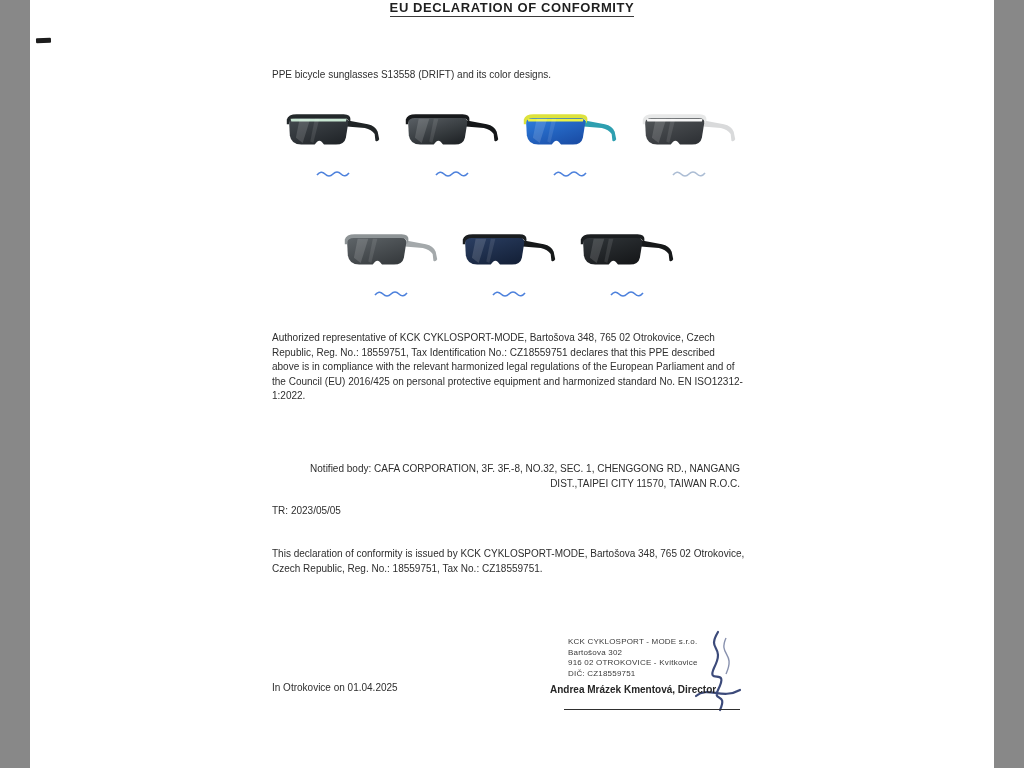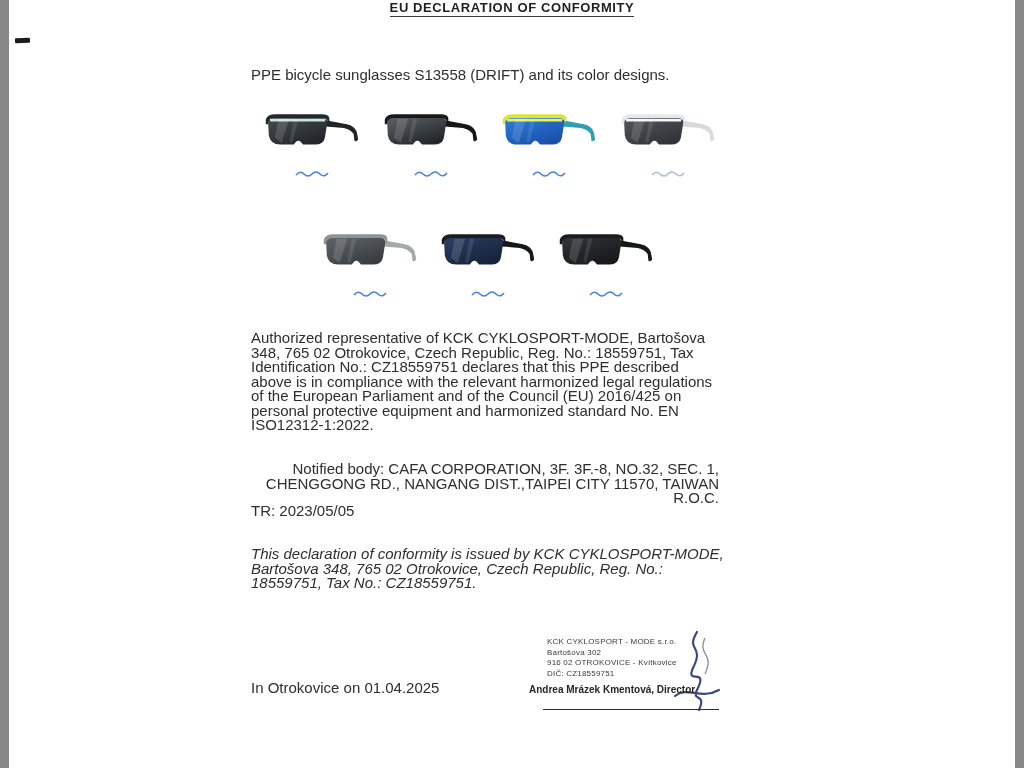--- a/index.html
+++ b/index.html
@@ -4,41 +4,40 @@
 <style>
   html,body{margin:0;padding:0;background:#888;}
   .page{
     position:relative;
     width:964px;height:768px;
     background:#ffffff;
     margin:0 auto;
     font-family:"Liberation Sans","DejaVu Sans",sans-serif;
     color:#2b2b2b;
     overflow:hidden;
-    padding-left:42px;
   }
   .title{
     position:absolute;top:0;left:0;right:0;
     text-align:center;
     font-size:13px;font-weight:bold;letter-spacing:.6px;color:#1f1f1f;
   }
   .title span{display:inline-block;border-bottom:1.5px solid #3a3a3a;padding-bottom:1px;}
   .scan-dash{
     position:absolute;left:6px;top:38px;width:15px;height:5px;
     background:#1d1d1d;transform:rotate(-2deg);border-radius:1px;
   }
   .bodytext{
     position:absolute;left:242px;
-    font-size:15px;line-height:14.5px;color:#2e2e2e;
+    font-size:10px;line-height:14.5px;color:#2e2e2e;
   }
   .product-line{top:68px;width:480px;}
   .para{top:331px;width:472px;}
   .notified{top:462px;width:468px;text-align:right;}
   .tr-line{top:504px;}
-  .issued{top:547px;width:480px;font-style:italic;}
+  .issued{top:547px;width:480px;}
   .place-date{top:681px;}
   .glasses-row{
     position:absolute;display:flex;justify-content:space-between;
   }
   .row1{left:250px;top:106px;width:462px;}
   .row2{left:308px;top:226px;width:342px;}
   .g-cell{width:106px;display:flex;flex-direction:column;align-items:center;}
   .g-img{height:56px;display:flex;align-items:center;justify-content:center;}
   .g-logo{height:10px;margin-top:6px;display:flex;align-items:center;justify-content:center;}
   .stamp{

